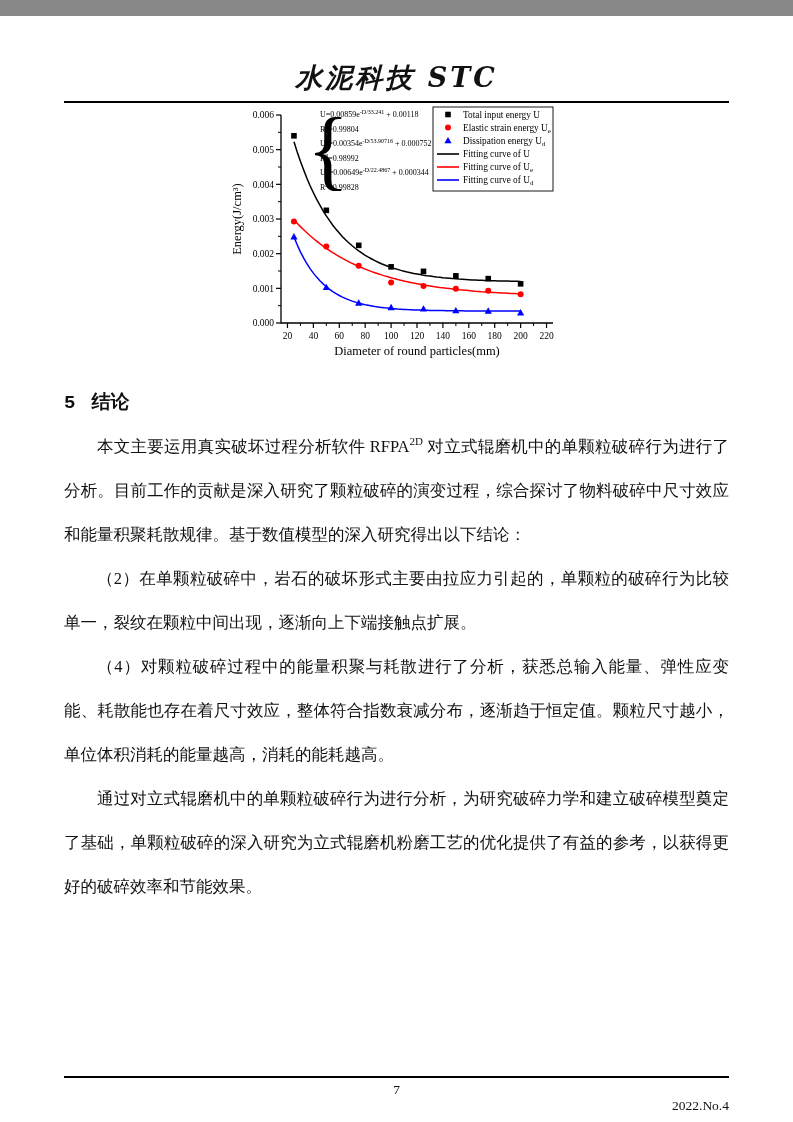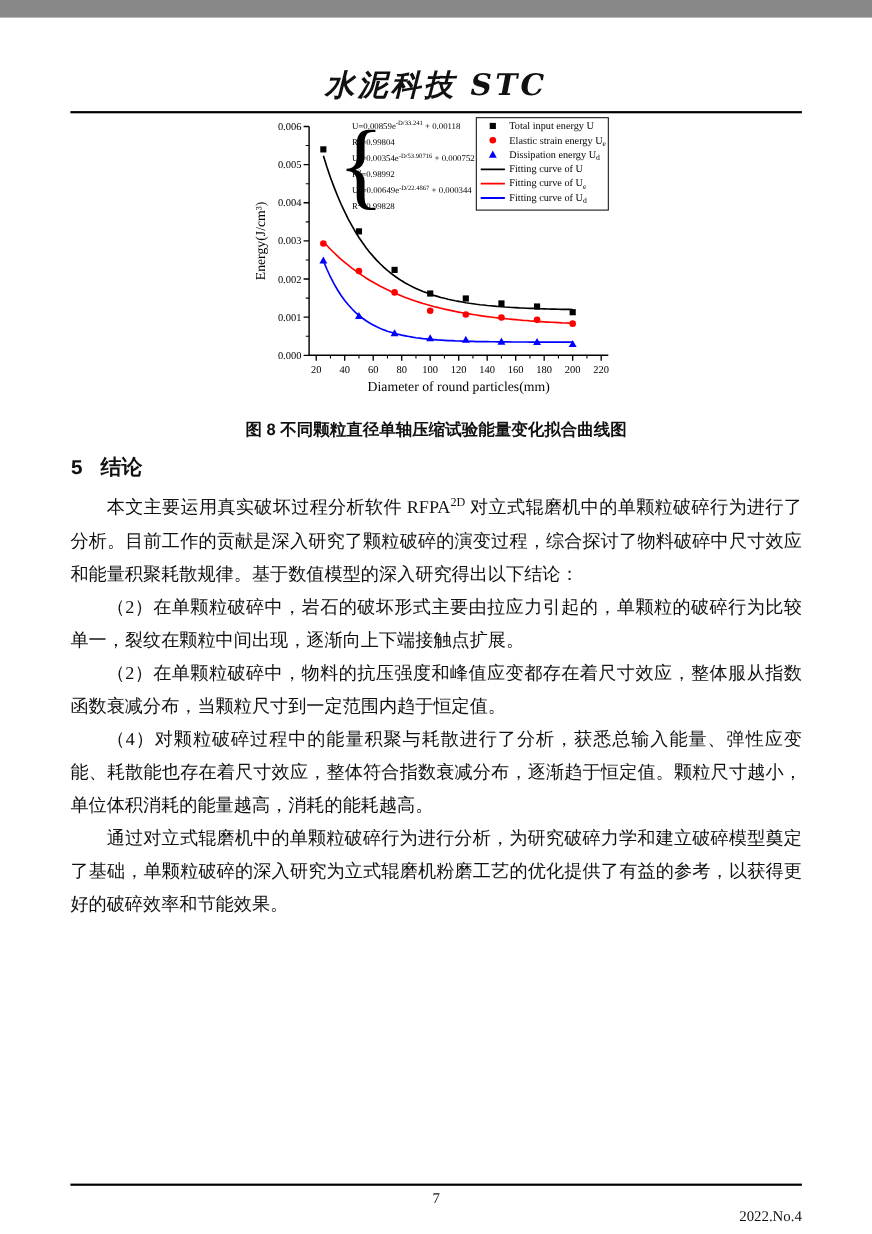--- a/index.html
+++ b/index.html
@@ -41,21 +41,21 @@
   .section-heading{
     font-family:Liberation Mono, monospace;
     font-weight:bold;
     font-size:19px;
     margin:12px 0 0 0;
   }
   .section-heading .sec-num{ margin-right:16px; }
   .body-text{ margin-top:4px; }
   .body-text p{
     font-size:16.5px;
-    line-height:30px;
+    line-height:44px;
     text-align:justify;
     text-indent:2em;
     margin:0;
   }
   .body-text sup{ font-size:11px; }
   .footer{
     position:absolute;
     left:64px; right:64px; bottom:40px;
     border-top:2px solid #000;
     padding-top:4px;
@@ -176,31 +176,29 @@
         <text x="236" y="25.5" font-family="Liberation Serif, DejaVu Serif, serif" fill="#000"><tspan dy="0" font-size="9.3">Elastic strain energy U</tspan><tspan dy="2" font-size="7">e</tspan></text>
         <path d="M 221 31.9 L 217.4 38.3 L 224.6 38.3 Z" fill="#0000ff"></path>
         <text x="236" y="38.5" font-family="Liberation Serif, DejaVu Serif, serif" fill="#000"><tspan dy="0" font-size="9.3">Dissipation energy U</tspan><tspan dy="2" font-size="7">d</tspan></text>
         <line x1="210" y1="49" x2="232" y2="49" stroke="#000000" stroke-width="1.6"></line>
         <text x="236" y="51.5" font-family="Liberation Serif, DejaVu Serif, serif" fill="#000"><tspan dy="0" font-size="9.3">Fitting curve of U</tspan></text>
         <line x1="210" y1="62" x2="232" y2="62" stroke="#ff0000" stroke-width="1.6"></line>
         <text x="236" y="64.5" font-family="Liberation Serif, DejaVu Serif, serif" fill="#000"><tspan dy="0" font-size="9.3">Fitting curve of U</tspan><tspan dy="2" font-size="7">e</tspan></text>
         <line x1="210" y1="75" x2="232" y2="75" stroke="#0000ff" stroke-width="1.6"></line>
         <text x="236" y="77.5" font-family="Liberation Serif, DejaVu Serif, serif" fill="#000"><tspan dy="0" font-size="9.3">Fitting curve of U</tspan><tspan dy="2" font-size="7">d</tspan></text>
       </svg>
-    <p class="figure-caption">图 8 不同颗粒直径单轴压缩试验能量变化拟合曲线图</p>
   </div>
 
   <h2 class="section-heading">
     <span class="sec-num">5</span><span>结论</span>
   </h2>
 
   <div class="body-text">
     <p><span>本文主要运用真实破坏过程分析软件 RFPA</span><sup>2D</sup><span> 对立式辊磨机中的单颗粒破碎行为进行了分析。目前工作的贡献是深入研究了颗粒破碎的演变过程，综合探讨了物料破碎中尺寸效应和能量积聚耗散规律。基于数值模型的深入研究得出以下结论：</span></p>
     <p>（2）在单颗粒破碎中，岩石的破坏形式主要由拉应力引起的，单颗粒的破碎行为比较单一，裂纹在颗粒中间出现，逐渐向上下端接触点扩展。</p>
-    <p>（2）在单颗粒破碎中，物料的抗压强度和峰值应变都存在着尺寸效应，整体服从指数函数衰减分布，当颗粒尺寸到一定范围内趋于恒定值。</p>
     <p>（4）对颗粒破碎过程中的能量积聚与耗散进行了分析，获悉总输入能量、弹性应变能、耗散能也存在着尺寸效应，整体符合指数衰减分布，逐渐趋于恒定值。颗粒尺寸越小，单位体积消耗的能量越高，消耗的能耗越高。</p>
     <p>通过对立式辊磨机中的单颗粒破碎行为进行分析，为研究破碎力学和建立破碎模型奠定了基础，单颗粒破碎的深入研究为立式辊磨机粉磨工艺的优化提供了有益的参考，以获得更好的破碎效率和节能效果。</p>
   </div>
 
   <div class="footer">
     <span class="page-num">7</span>
     <span class="issue">2022.No.4</span>
   </div>
 
 </div>

